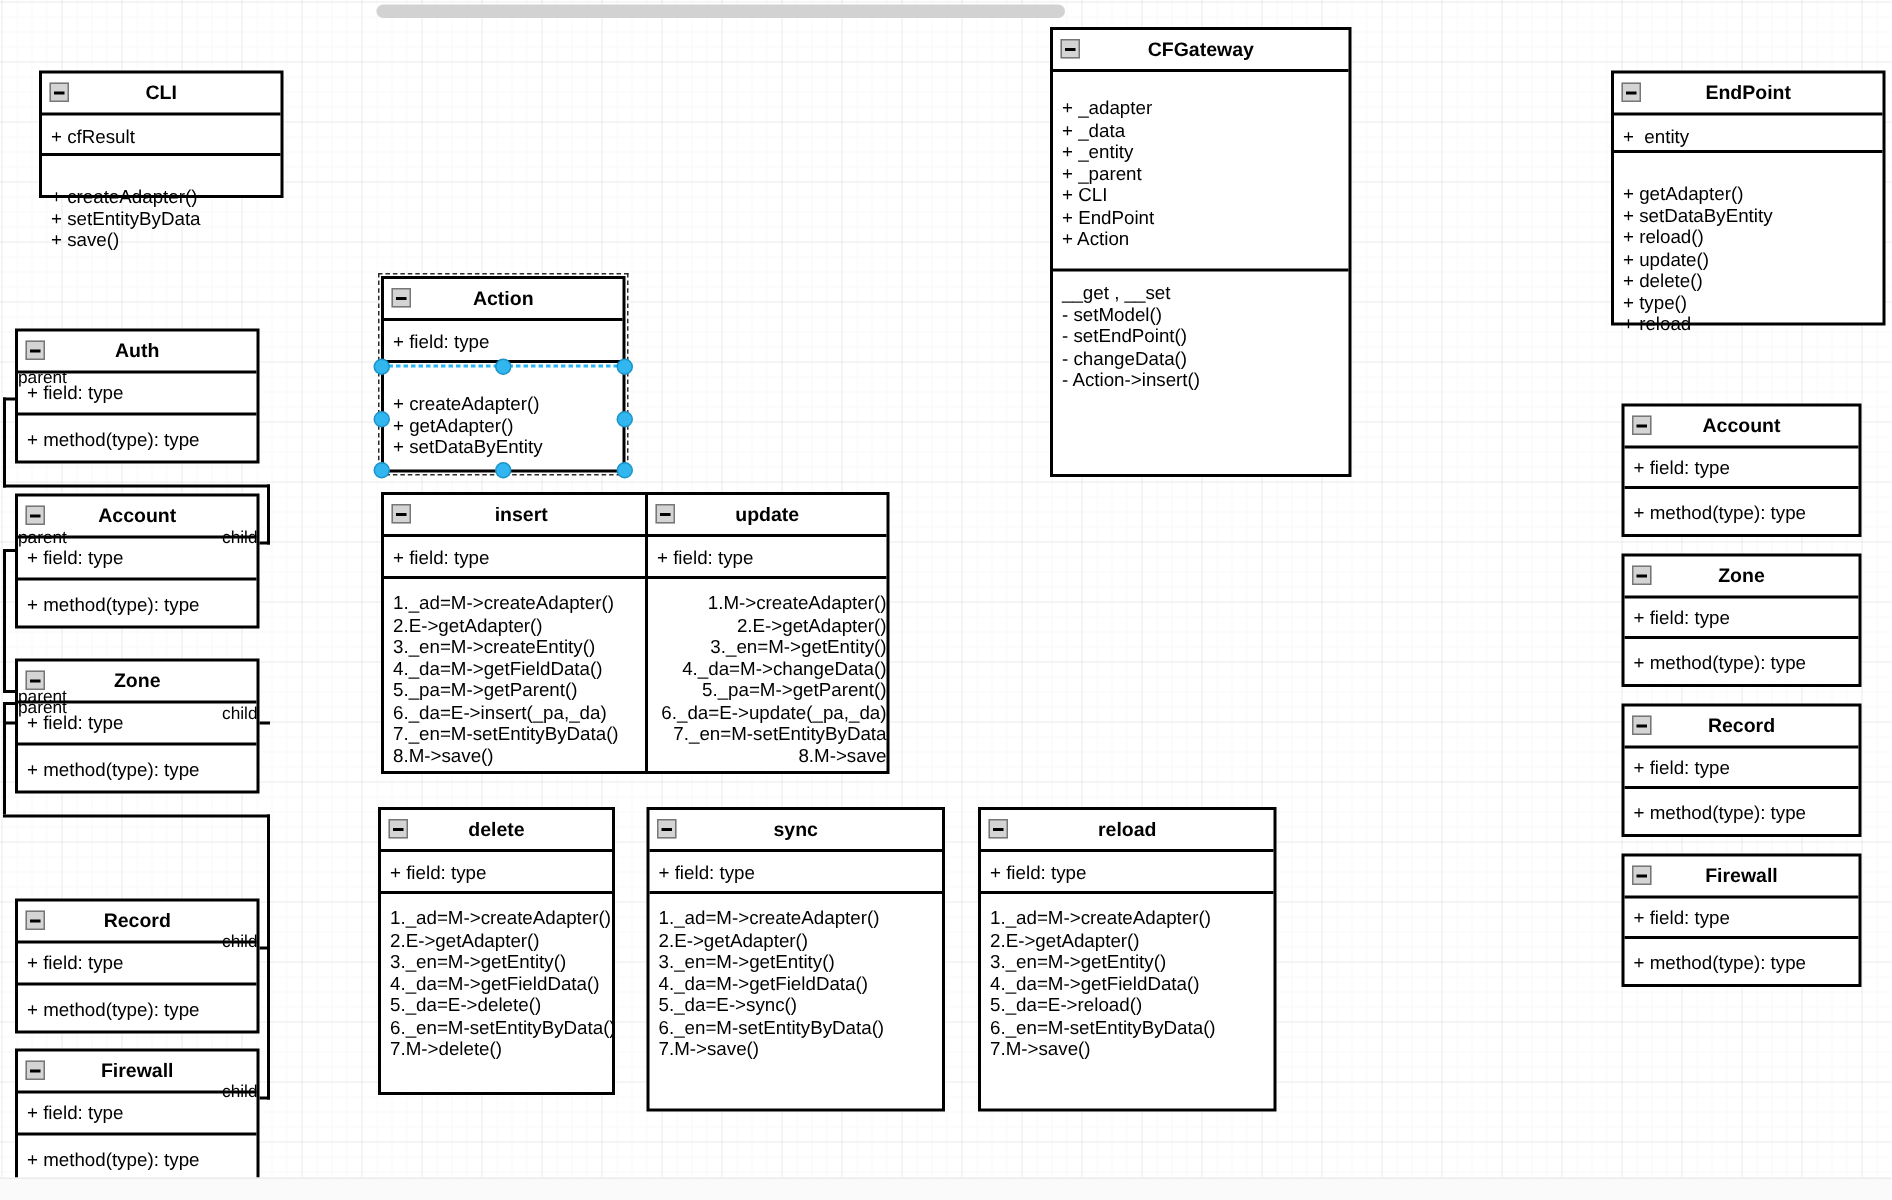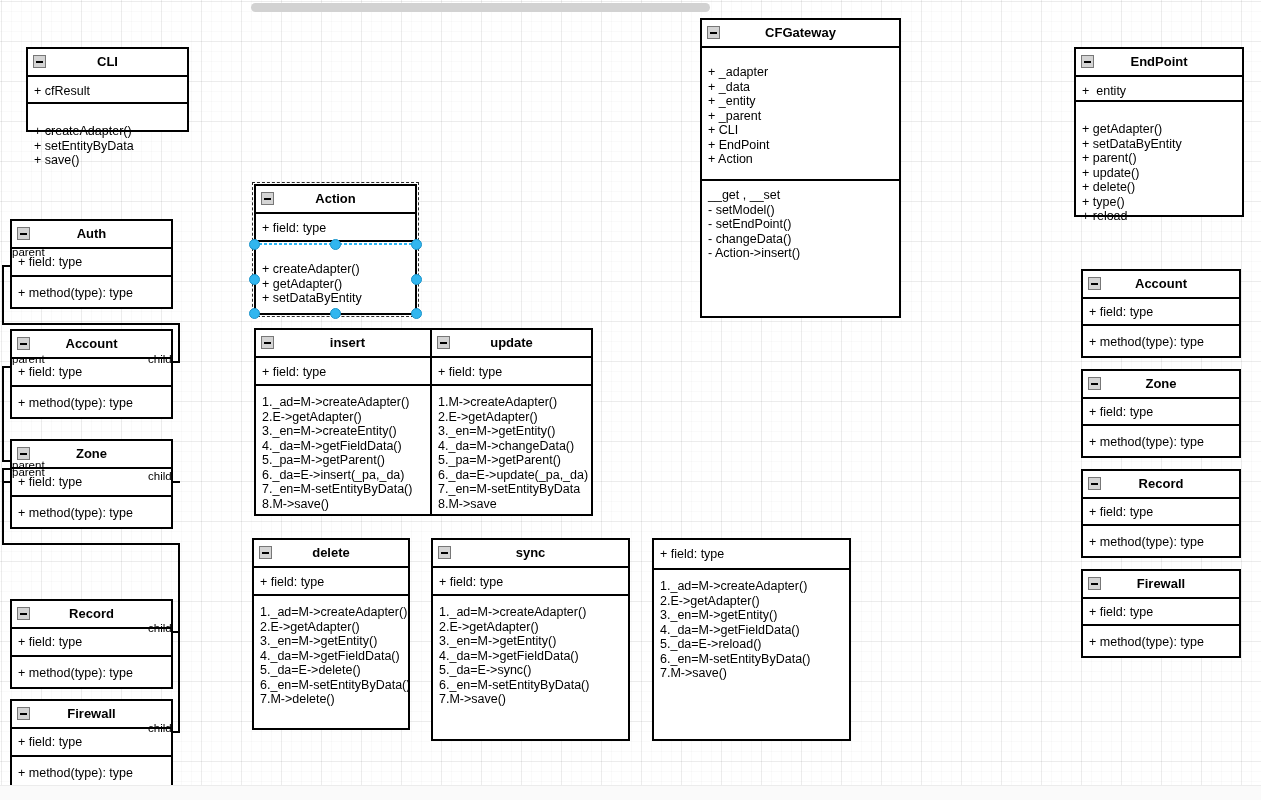--- a/index.html
+++ b/index.html
@@ -243,32 +243,32 @@
     </div>
     <div class="sec ops" style="padding-top:7px;">
       <div class="line">__get , __set</div>
       <div class="line">- setModel()</div>
       <div class="line">- setEndPoint()</div>
       <div class="line">- changeData()</div>
       <div class="line">- Action-&gt;insert()</div>
     </div>
   </div>
 
-  <div class="uml" style="left:1074px; top:47px; width:170px; height:170px;">
+  <div class="uml" style="left:1074px; top:47px; width:183px; height:170px;">
     <div class="sec title">
       <span class="collapse-icon"></span>
       <span>EndPoint</span>
     </div>
     <div class="sec attrs" style="height:25px;">
       <div class="line">+  entity</div>
     </div>
     <div class="sec ops">
       <div class="line">+ getAdapter()</div>
       <div class="line">+ setDataByEntity</div>
-      <div class="line">+ parent()</div>
+      <div class="line">+ reload()</div>
       <div class="line">+ update()</div>
       <div class="line">+ delete()</div>
       <div class="line">+ type()</div>
       <div class="line">+ reload</div>
     </div>
   </div>
 
   <div class="uml" style="left:10px; top:219px; width:163px; height:90px;">
     <div class="sec title">
       <span class="collapse-icon"></span>
@@ -355,21 +355,21 @@
   </div>
 
   <div class="uml" style="left:430px; top:328px; width:163px; height:188px;">
     <div class="sec title">
       <span class="collapse-icon"></span>
       <span>update</span>
     </div>
     <div class="sec attrs" style="height:28px;">
       <div class="line">+ field: type</div>
     </div>
-    <div class="sec ops" style="padding-top:9px;">
+    <div class="sec ops" style="padding-top:9px;text-align:right;">
       <div class="line">1.M-&gt;createAdapter()</div>
       <div class="line">2.E-&gt;getAdapter()</div>
       <div class="line">3._en=M-&gt;getEntity()</div>
       <div class="line">4._da=M-&gt;changeData()</div>
       <div class="line">5._pa=M-&gt;getParent()</div>
       <div class="line">6._da=E-&gt;update(_pa,_da)</div>
       <div class="line">7._en=M-setEntityByData</div>
       <div class="line">8.M-&gt;save</div>
     </div>
   </div>
@@ -406,20 +406,24 @@
       <div class="line">2.E-&gt;getAdapter()</div>
       <div class="line">3._en=M-&gt;getEntity()</div>
       <div class="line">4._da=M-&gt;getFieldData()</div>
       <div class="line">5._da=E-&gt;sync()</div>
       <div class="line">6._en=M-setEntityByData()</div>
       <div class="line">7.M-&gt;save()</div>
     </div>
   </div>
 
   <div class="uml" style="left:652px; top:538px; width:199px; height:203px;">
+    <div class="sec title">
+      <span class="collapse-icon"></span>
+      <span>reload</span>
+    </div>
     <div class="sec attrs" style="height:28px;">
       <div class="line">+ field: type</div>
     </div>
     <div class="sec ops" style="padding-top:9px;">
       <div class="line">1._ad=M-&gt;createAdapter()</div>
       <div class="line">2.E-&gt;getAdapter()</div>
       <div class="line">3._en=M-&gt;getEntity()</div>
       <div class="line">4._da=M-&gt;getFieldData()</div>
       <div class="line">5._da=E-&gt;reload()</div>
       <div class="line">6._en=M-setEntityByData()</div>

